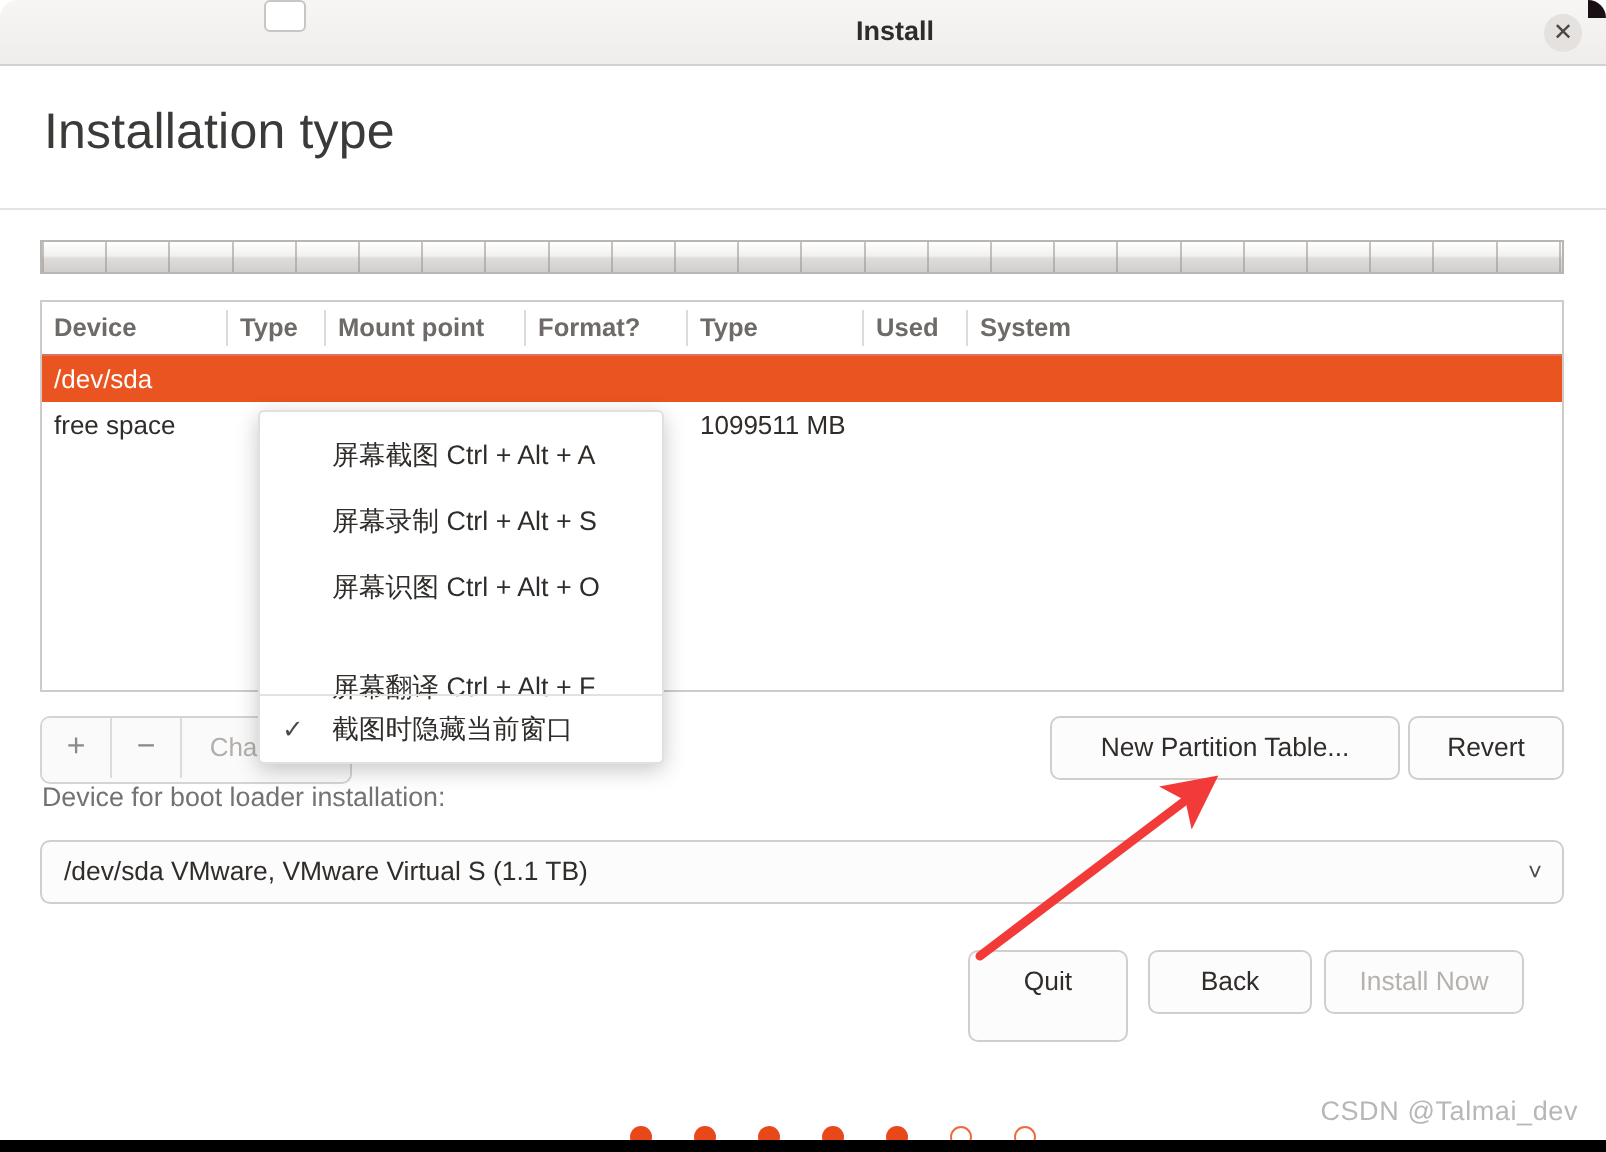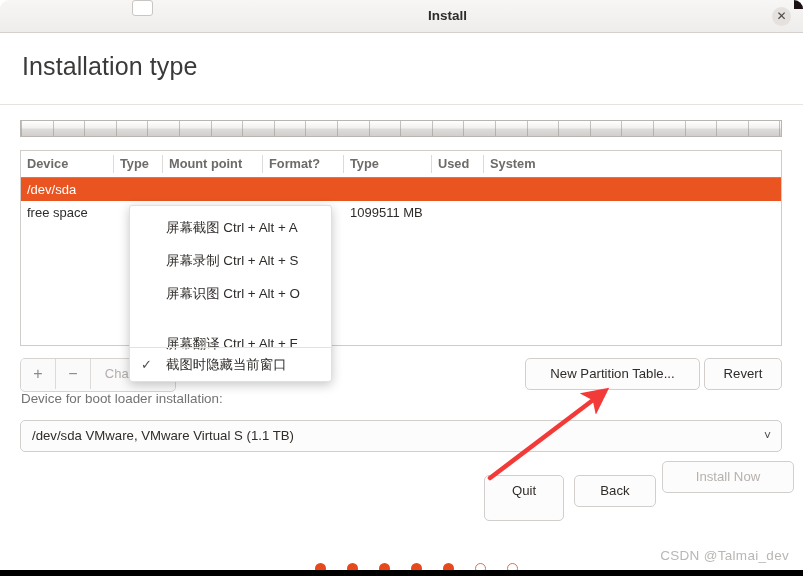--- a/index.html
+++ b/index.html
@@ -244,22 +244,22 @@
     line-height: 30px;
   }
   .btn-back {
     position: absolute;
     left: 574px; top: 475px;
     width: 82px; height: 32px;
     line-height: 30px;
   }
   .btn-install {
     position: absolute;
-    left: 662px; top: 461px;
-    width: 132px; height: 32px;
+    left: 662px; top: 475px;
+    width: 100px; height: 32px;
     line-height: 30px;
   }
   
   .ctxmenu {
     position: absolute;
     left: 129px; top: 205px;
     width: 201px;
     height: 175px;
     background: #ffffff;
     border: 1px solid #e2dfdd;

